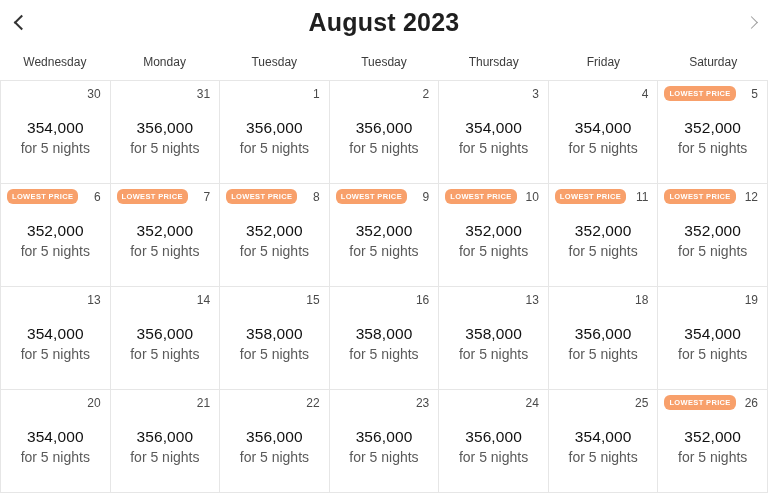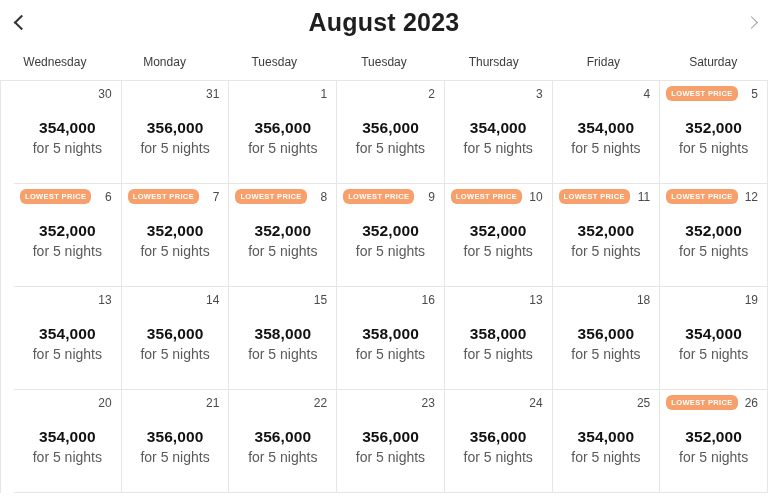--- a/index.html
+++ b/index.html
@@ -67,21 +67,20 @@
     color: #3c3c3c;
     font-weight: 400;
   }
 
   
   .grid {
     display: grid;
     grid-template-columns: repeat(7, 1fr);
     border-top: 1px solid #e6e6e6;
     border-left: 1px solid #e6e6e6;
-    padding-left: 13px;
   }
   .cell {
     position: relative;
     height: 103px;
     border-right: 1px solid #e6e6e6;
     border-bottom: 1px solid #e6e6e6;
     padding: 6px 8px 0 8px;
     background: #fff;
     cursor: pointer;
   }
@@ -106,21 +105,21 @@
     white-space: nowrap;
   }
   .priceblock {
     position: absolute;
     left: 0; right: 0;
     top: 38px;
     text-align: center;
   }
   .price {
     font-size: 15.5px;
-    font-weight: bold;
+    font-weight: normal;
     color: #111111;
     letter-spacing: .1px;
   }
   .sub {
     margin-top: 3px;
     font-size: 14px;
     color: #5a5a5a;
     text-align: center;
   }
 </style>

